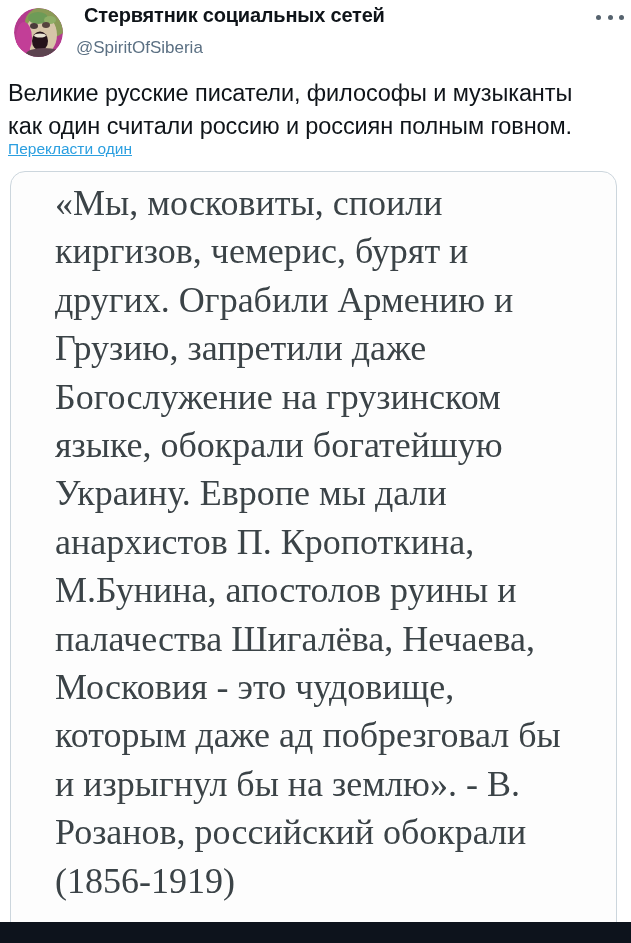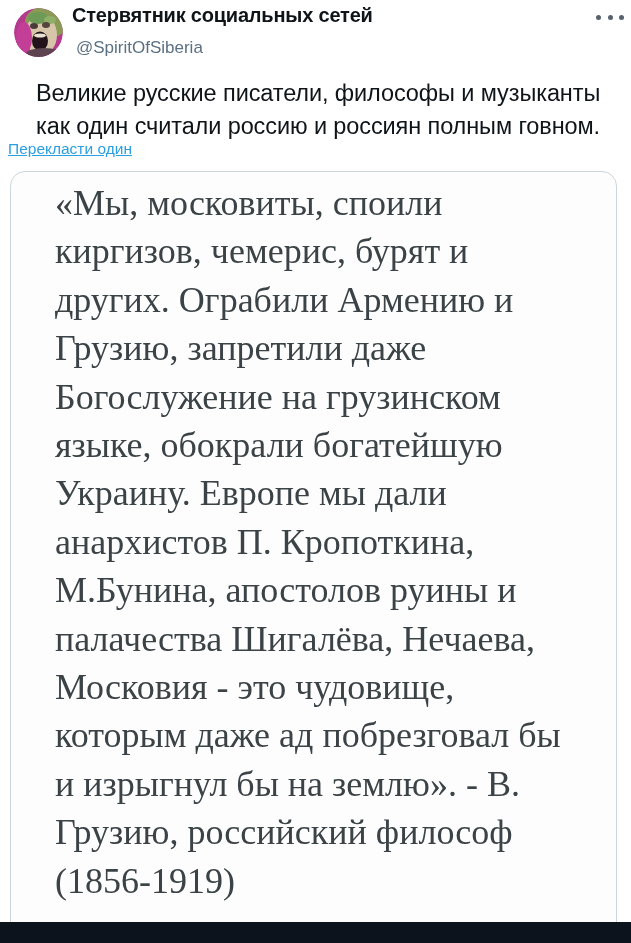--- a/index.html
+++ b/index.html
@@ -17,21 +17,21 @@
   .avatar {
     position: absolute;
     left: 14px; top: 8px;
     width: 49px; height: 49px;
     border-radius: 50%;
     overflow: hidden;
   }
   .avatar svg { display: block; width: 100%; height: 100%; }
   .display-name {
     position: absolute;
-    left: 72px; top: 4px;
+    left: 84px; top: 4px;
     font-size: 20px;
     font-weight: 700;
     color: #0f1419;
     letter-spacing: -0.2px;
     white-space: nowrap;
   }
   .handle {
     position: absolute;
     left: 76px; top: 38px;
     font-size: 17px;
@@ -57,21 +57,21 @@
   
   .tweet-text {
     position: absolute;
     left: 8px; top: 77px;
     width: 620px;
     font-size: 23.5px;
     line-height: 33px;
     color: #0f1419;
     letter-spacing: -0.1px;
   }
-  .tweet-text div { white-space: nowrap; margin-left: 28px; }
+  .tweet-text div { white-space: nowrap; }
   .translate-link {
     position: absolute;
     left: 8px; top: 140px;
     font-size: 15.5px;
     color: #2b9fe0;
     text-decoration: underline;
     cursor: pointer;
     white-space: nowrap;
   }
 
@@ -157,20 +157,20 @@
         <div>Грузию, запретили даже</div>
         <div>Богослужение на грузинском</div>
         <div>языке, обокрали богатейшую</div>
         <div>Украину. Европе мы дали</div>
         <div>анархистов П. Кропоткина,</div>
         <div>М.Бунина, апостолов руины и</div>
         <div>палачества Шигалёва, Нечаева,</div>
         <div>Московия - это чудовище,</div>
         <div>которым даже ад побрезговал бы</div>
         <div>и изрыгнул бы на землю». - В.</div>
-        <div>Грузию, российский философ</div>
+        <div>Розанов, российский обокрали</div>
         <div>(1856-1919)</div>
       </div>
   </div>
 
   <div class="bottom-bar"></div>
 
 </div>
 
 </body></html>

